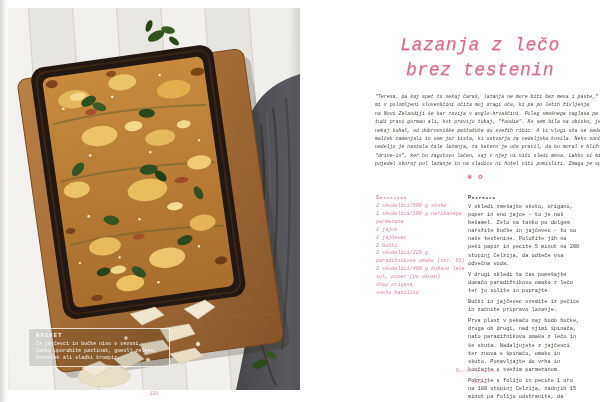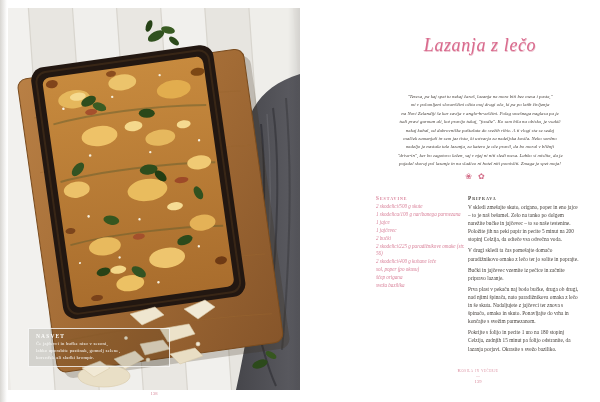--- a/index.html
+++ b/index.html
@@ -1,17 +1,17 @@
 <!DOCTYPE html>
 <html><head>
 <meta charset="utf-8">
 <style>
   html,body{margin:0;padding:0;background:#ffffff;}
   .spread{position:relative;width:600px;height:402px;background:#ffffff;overflow:hidden;
-          font-family:Liberation Serif, serif;color:#46403c;}
+          font-family:Liberation Mono, monospace;color:#46403c;}
   .edge-left{position:absolute;left:0;top:0;width:7px;height:402px;
              background:linear-gradient(to right,#d8d6d2,#ffffff);}
   
   .photo{position:absolute;left:8px;top:8px;width:292px;height:382px;overflow:hidden;}
   .photo svg{display:block;}
   .tip-box{position:absolute;left:20px;top:320px;width:126px;
            border:1px solid rgba(255,255,255,0.78);background:rgba(30,20,10,0.14);
            padding:4px 7px 5px 7px;color:#fdfdfb;}
   .tip-label{font-size:5.4px;font-weight:bold;letter-spacing:1.2px;font-variant:small-caps;
              text-transform:uppercase;margin-bottom:2px;}
@@ -195,20 +195,21 @@
   </div>
 
   <div class="left-folio">138</div>
 
   <div class="gutter"></div>
 
   <div class="rpage">
 
     <div class="title">
       <div class="title-line">Lazanja z lečo</div>
+      <div class="title-line">brez testenin</div>
     </div>
 
     <div class="intro">
       <div>"Teresa, pa kaj spet tu nekaj čaraš, lazanja ne more biti bez mesa i paste,"</div>
       <div>mi v polomljeni slovenščini očita moj dragi oče, ki pa po letih življenja</div>
       <div>na Novi Zelandiji še kar zavija v anglo-hrvaščini. Poleg smešnega naglasa pa je</div>
       <div>tudi pravi gurman ali, kot pravijo tukaj, "foodie". Ko sem bila na obisku, je vsakič</div>
       <div>nekaj kuhal, od dubrovniške paštašute do svežih ribic. A ti vlogi sta se sedaj</div>
       <div>malček zamenjali in sem jaz tista, ki ustvarja za nedeljska kosila. Neko sončno</div>
       <div>nedeljo je nastala tale lazanja, za katero je oče pravil, da bo moral v bližnji</div>

